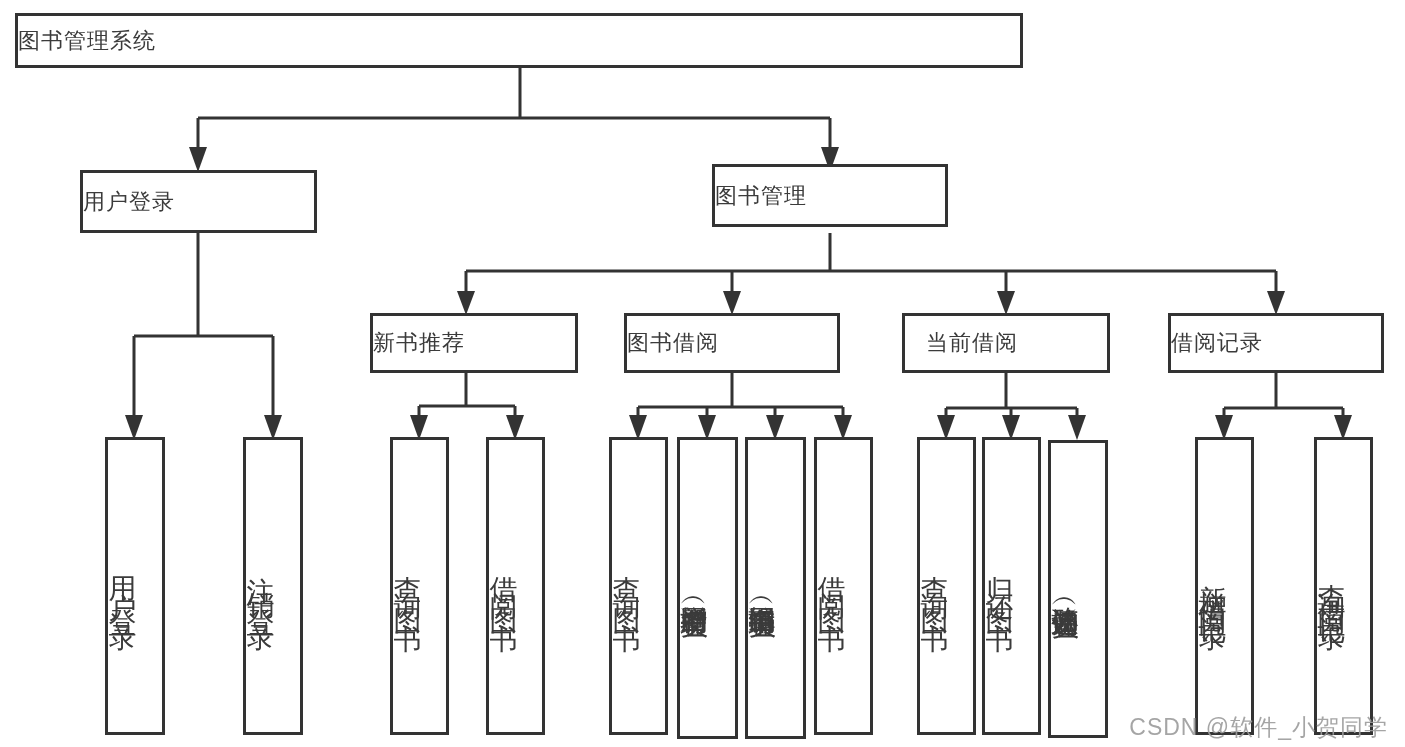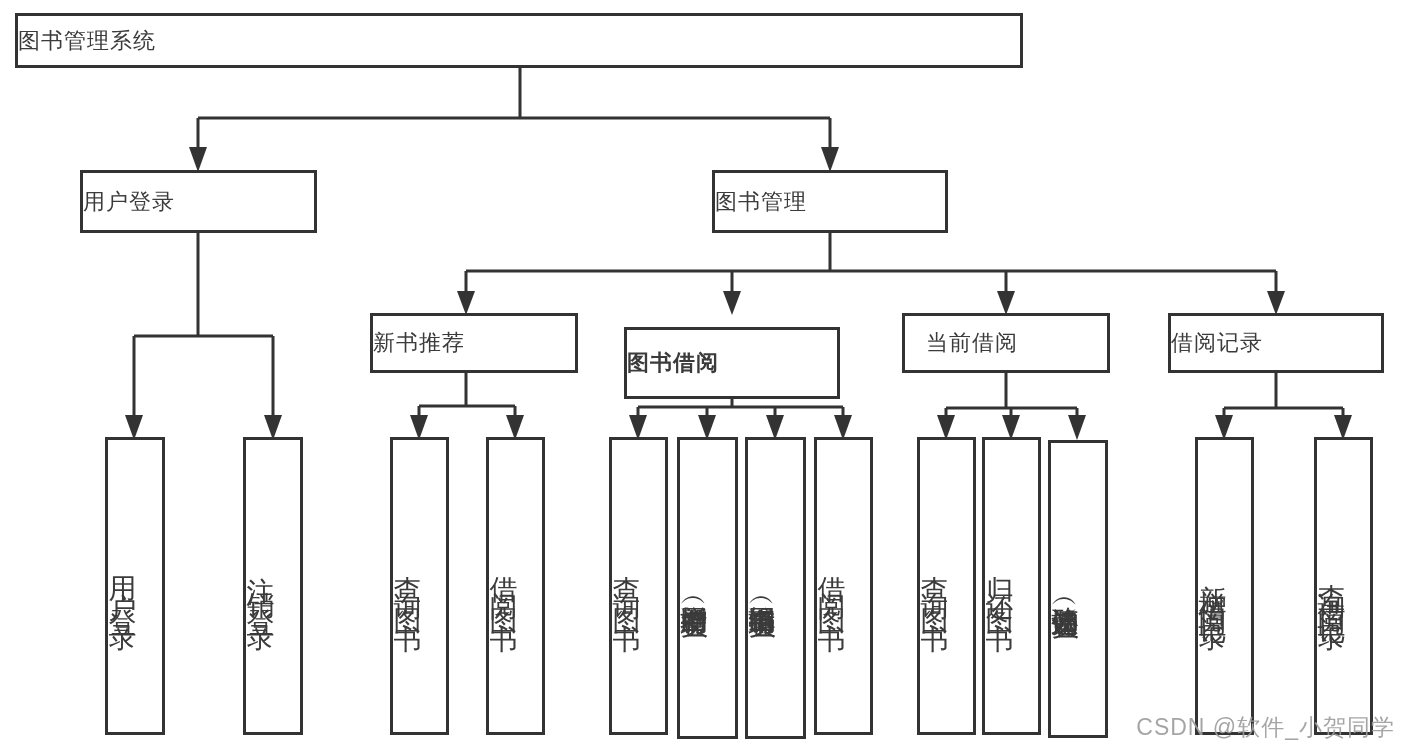--- a/index.html
+++ b/index.html
@@ -27,21 +27,21 @@
     text-orientation:upright;
     color:#3b3b3b;
     line-height:1;
     white-space:nowrap;
   }
   .vs{font-size:28px;letter-spacing:16px;}  
   .vm{font-size:28px;letter-spacing:8px;}   
   .vl{font-size:27px;letter-spacing:1px;}   
   #watermark{
     position:absolute;
-    right:10px;bottom:4px;
+    right:17px;bottom:4px;
     font-size:23px;
     color:#9e9e9e;
     opacity:0.92;
     z-index:3;
     letter-spacing:1px;
   }
   .wire{stroke:#333333;stroke-width:3;fill:none;}
   .arrowhead{fill:#333333;stroke:none;}
 </style>
 </head>
@@ -99,28 +99,28 @@
     </g>
   </svg>
 
   <div class="node hnode" style="left:15px;top:13px;width:1008px;height:55px;">
     <span>图书管理系统</span>
   </div>
 
   <div class="node hnode" style="left:80px;top:170px;width:237px;height:63px;">
     <span>用户登录</span>
   </div>
-  <div class="node hnode" style="left:712px;top:170px;width:236px;height:63px;">
+  <div class="node hnode" style="left:712px;top:164px;width:236px;height:63px;">
     <span>图书管理</span>
   </div>
 
   <div class="node hnode" style="left:370px;top:313px;width:208px;height:60px;">
     <span>新书推荐</span>
   </div>
-  <div class="node hnode" style="left:624px;top:327px;width:216px;height:72px;font-weight:bold;">
+  <div class="node hnode" style="left:624px;top:313px;width:216px;height:60px;">
     <span>图书借阅</span>
   </div>
   <div class="node hnode" style="left:902px;top:313px;width:208px;height:60px;padding-left:21px;">
     <span>当前借阅</span>
   </div>
   <div class="node hnode" style="left:1168px;top:313px;width:216px;height:60px;">
     <span>借阅记录</span>
   </div>
 
   <div class="node vnode" style="left:105px;top:437px;width:60px;height:298px;">

